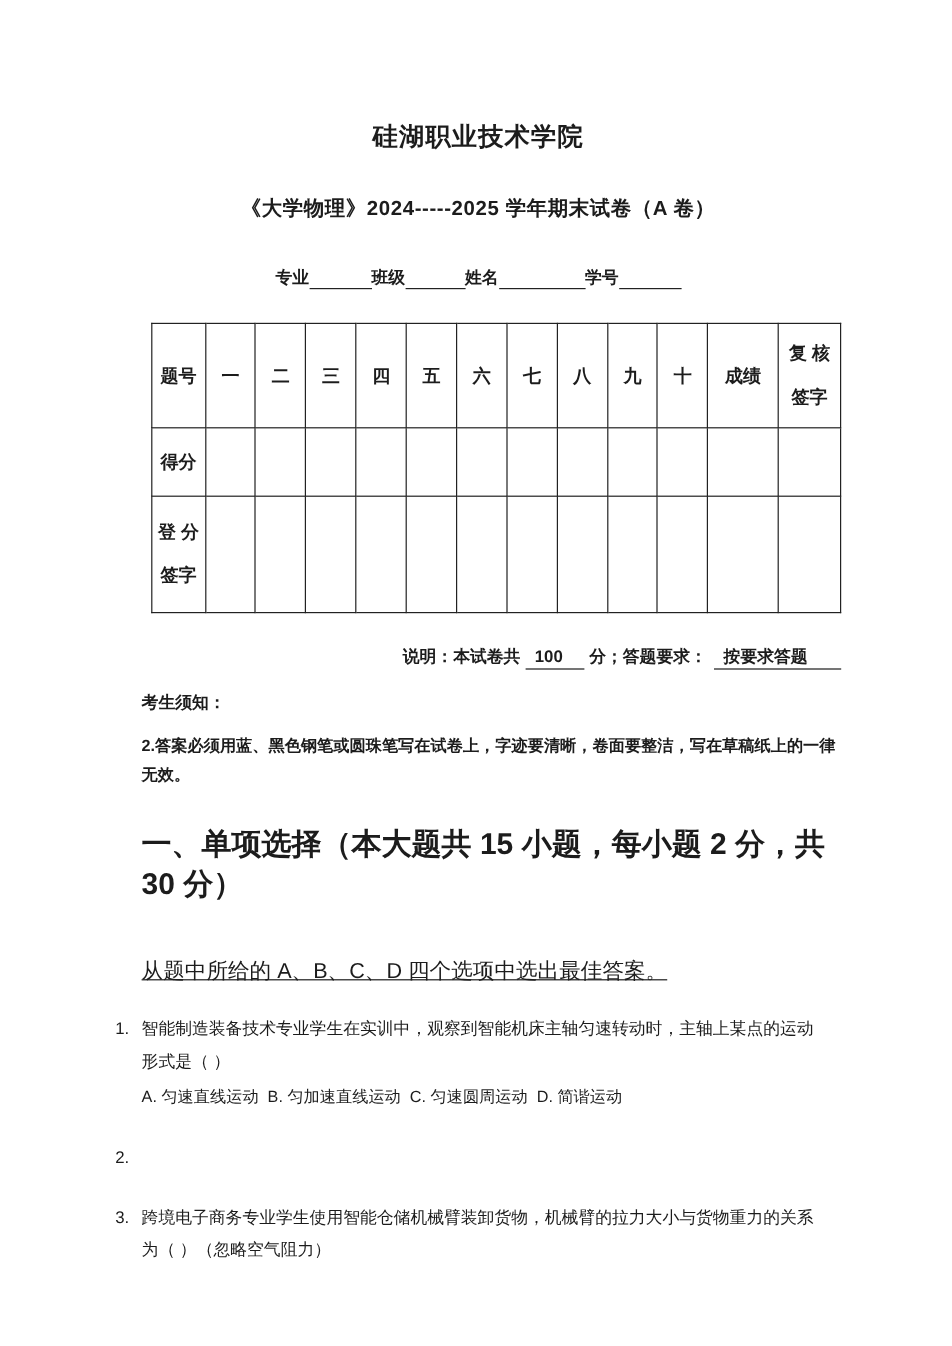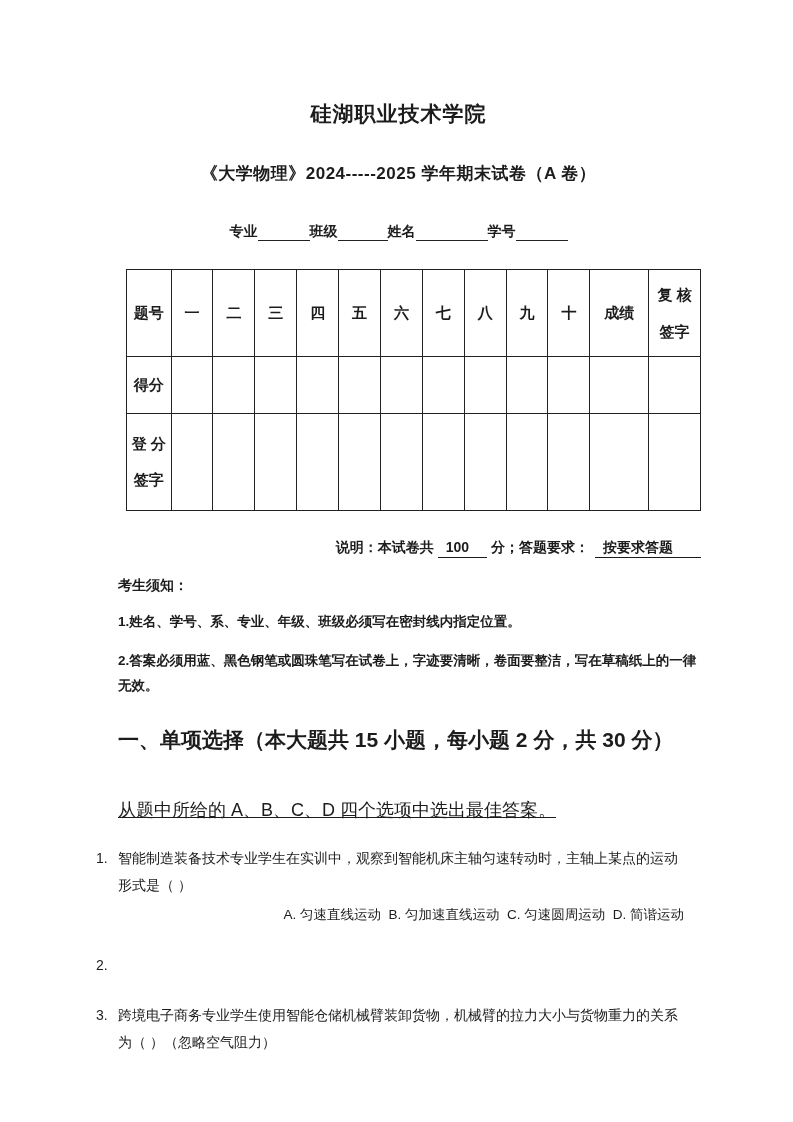--- a/index.html
+++ b/index.html
@@ -25,27 +25,27 @@
   td.review div { line-height: 2.5; }
   td.sign-cell div { line-height: 2.4; }
 
   .note-line { margin-top: 28px; font-size: 14px; font-weight: bold; padding-left: 22px; text-align: right; }
   .u-total { border-bottom: 1.6px solid #1c1c1c; padding: 0 18px 2px 8px; margin: 0 4px; }
   .u-req  { border-bottom: 1.6px solid #1c1c1c; padding: 0 28px 2px 8px; margin-left: 6px; }
 
   .notice-title { margin-top: 20px; font-size: 14px; font-weight: bold; padding-left: 22px; }
   .notice-item { margin-top: 15px; font-size: 13.5px; font-weight: bold; padding-left: 22px; line-height: 1.8; max-width: 592px; }
 
-  .section-heading { margin-top: 28px; font-size: 21px; font-weight: bold; padding-left: 22px; }
+  .section-heading { margin-top: 28px; font-size: 25px; font-weight: bold; padding-left: 22px; }
   .intro { margin-top: 44px; font-size: 18px; padding-left: 22px; text-decoration: underline; }
 
   .question { display: flex; margin-top: 23px; font-size: 14px; line-height: 1.95; }
   .q-num { width: 22px; flex: 0 0 22px; }
   .q-body { max-width: 566px; }
-  .q-options { margin-top: 3px; font-size: 13.5px; white-space: pre-wrap; text-align: right; }
+  .q-options { margin-top: 3px; font-size: 13.5px; white-space: pre-wrap; }
 </style>
 </head>
 <body>
 
 <div class="page">
 
   <div class="title">硅湖职业技术学院</div>
   <div class="subtitle">《大学物理》2024-----2025 学年期末试卷（A 卷）</div>
 
   <div class="info-line">
@@ -128,21 +128,20 @@
       <td></td>
     </tr>
   </tbody>
     </table>
 
   <div class="note-line">
     <span>说明：本试卷共</span><span class="u-total">100</span><span>分；答题要求：</span><span class="u-req">按要求答题</span>
   </div>
 
   <div class="notice-title">考生须知：</div>
-  <div class="notice-item">1.姓名、学号、系、专业、年级、班级必须写在密封线内指定位置。</div>
   <div class="notice-item">2.答案必须用蓝、黑色钢笔或圆珠笔写在试卷上，字迹要清晰，卷面要整洁，写在草稿纸上的一律无效。</div>
 
   <div class="section-heading">一、单项选择（本大题共 15 小题，每小题 2 分，共 30 分）</div>
   <div class="intro">从题中所给的 A、B、C、D 四个选项中选出最佳答案。</div>
 
   <div class="question">
     <div class="q-num">1.</div>
     <div class="q-body">
       <div class="q-text">智能制造装备技术专业学生在实训中，观察到智能机床主轴匀速转动时，主轴上某点的运动形式是（ ）</div>
       <div class="q-options">A. 匀速直线运动  B. 匀加速直线运动  C. 匀速圆周运动  D. 简谐运动</div>

